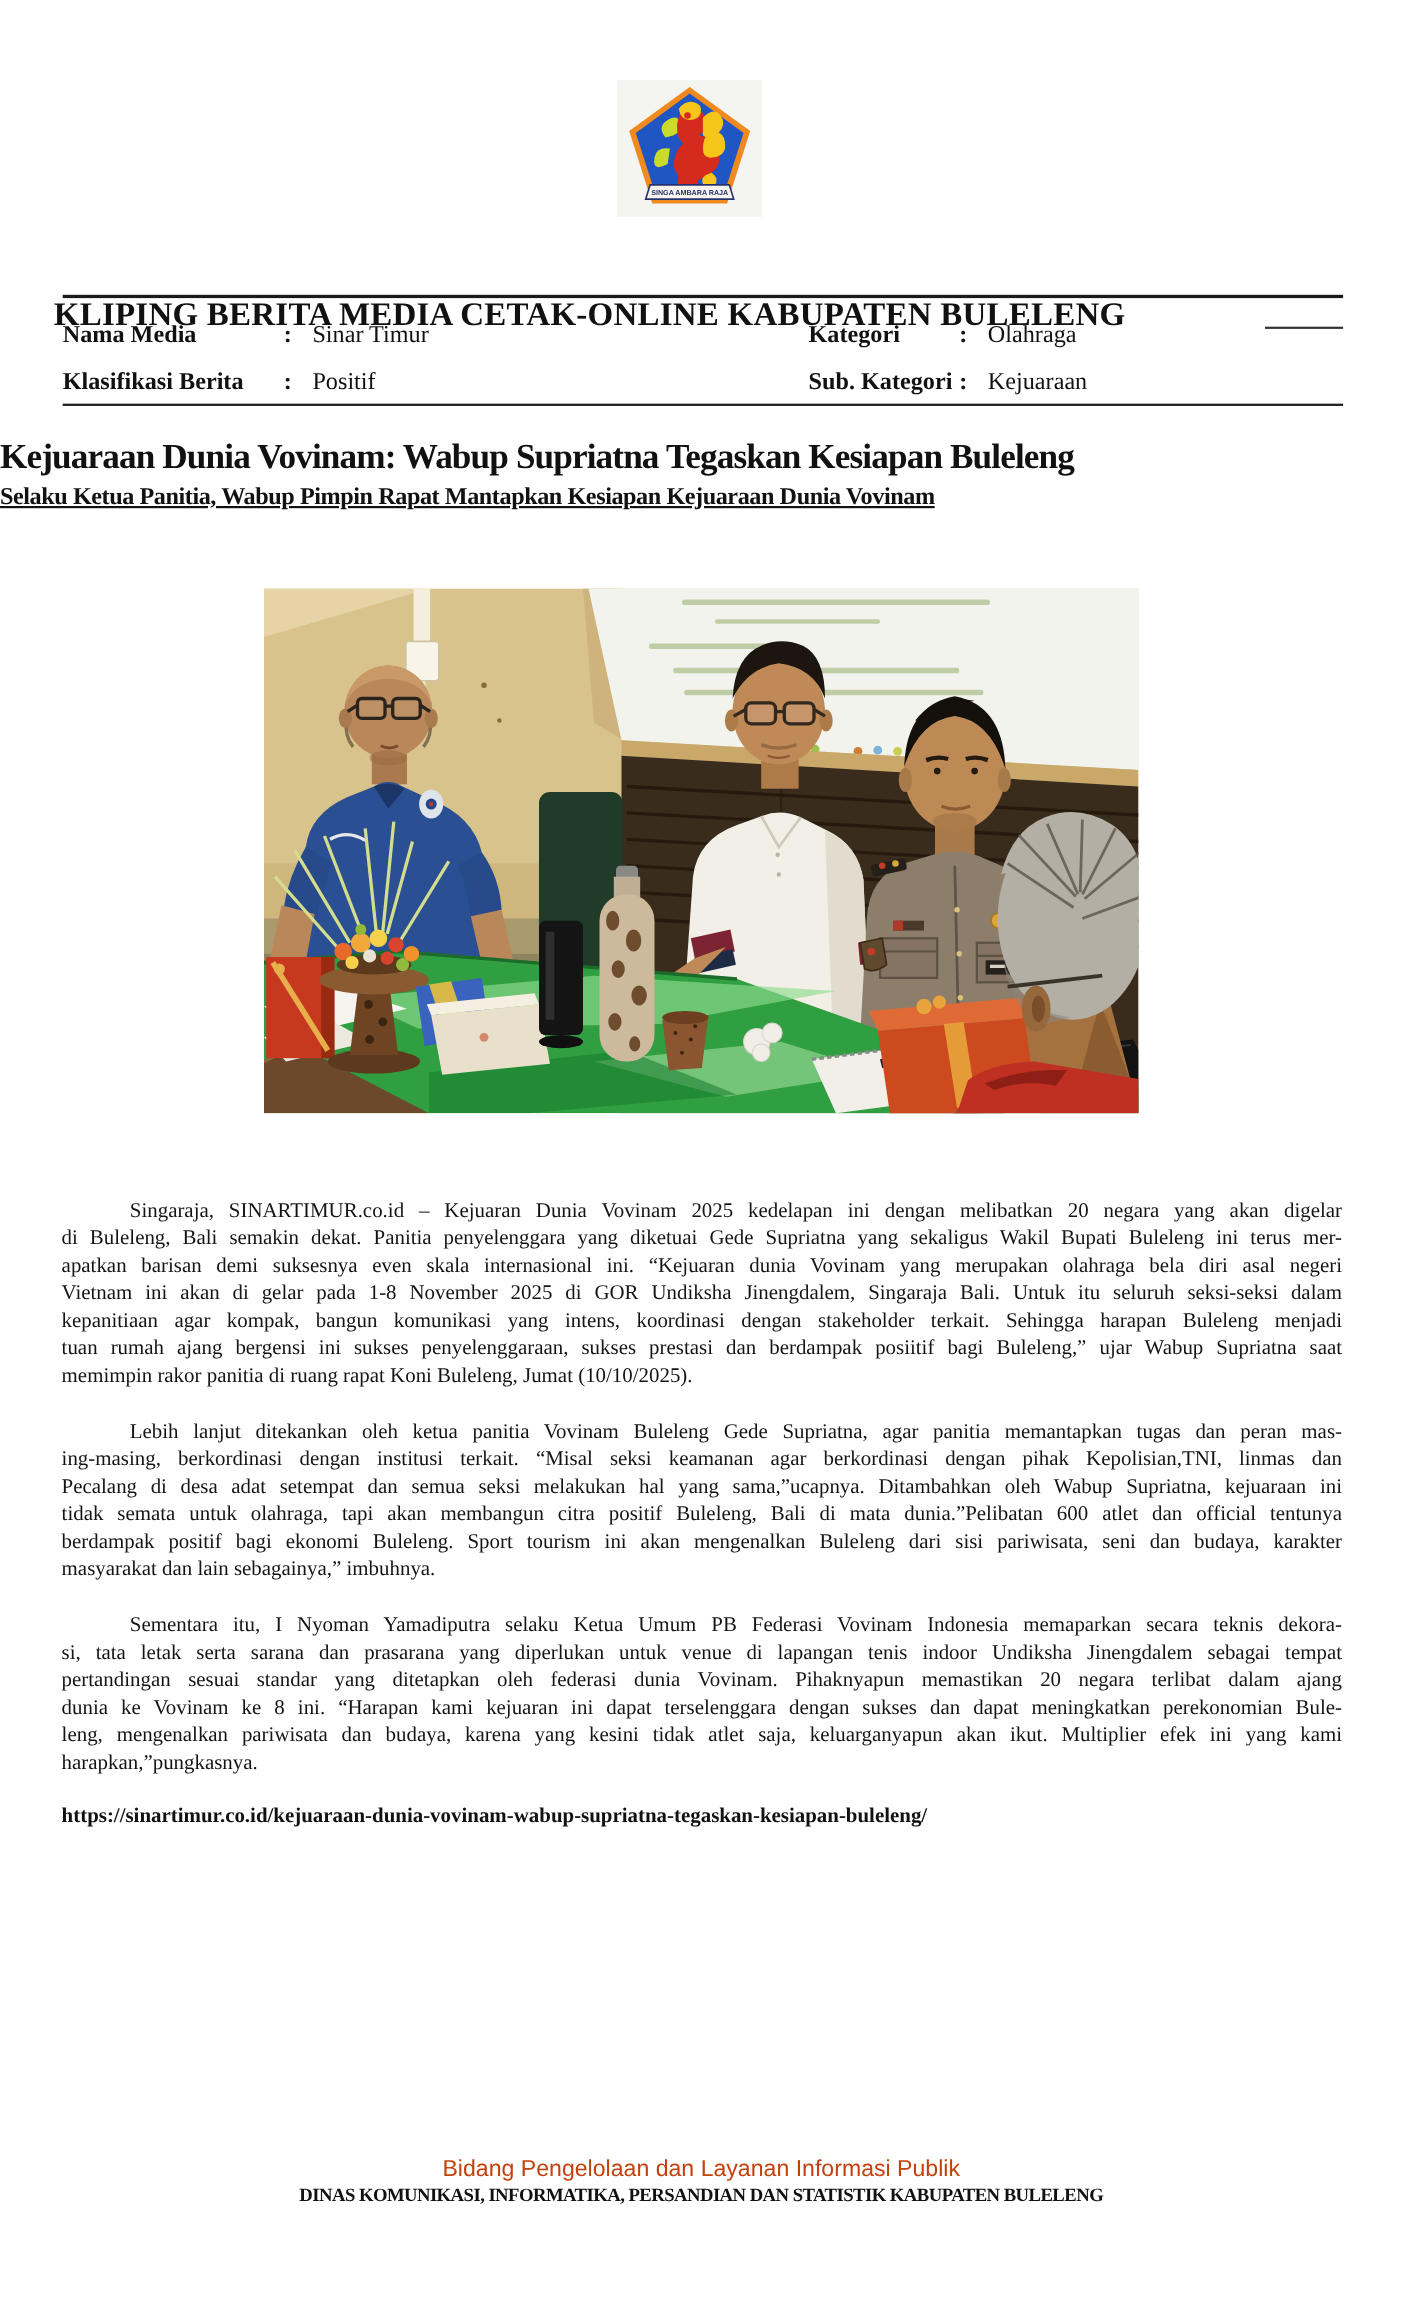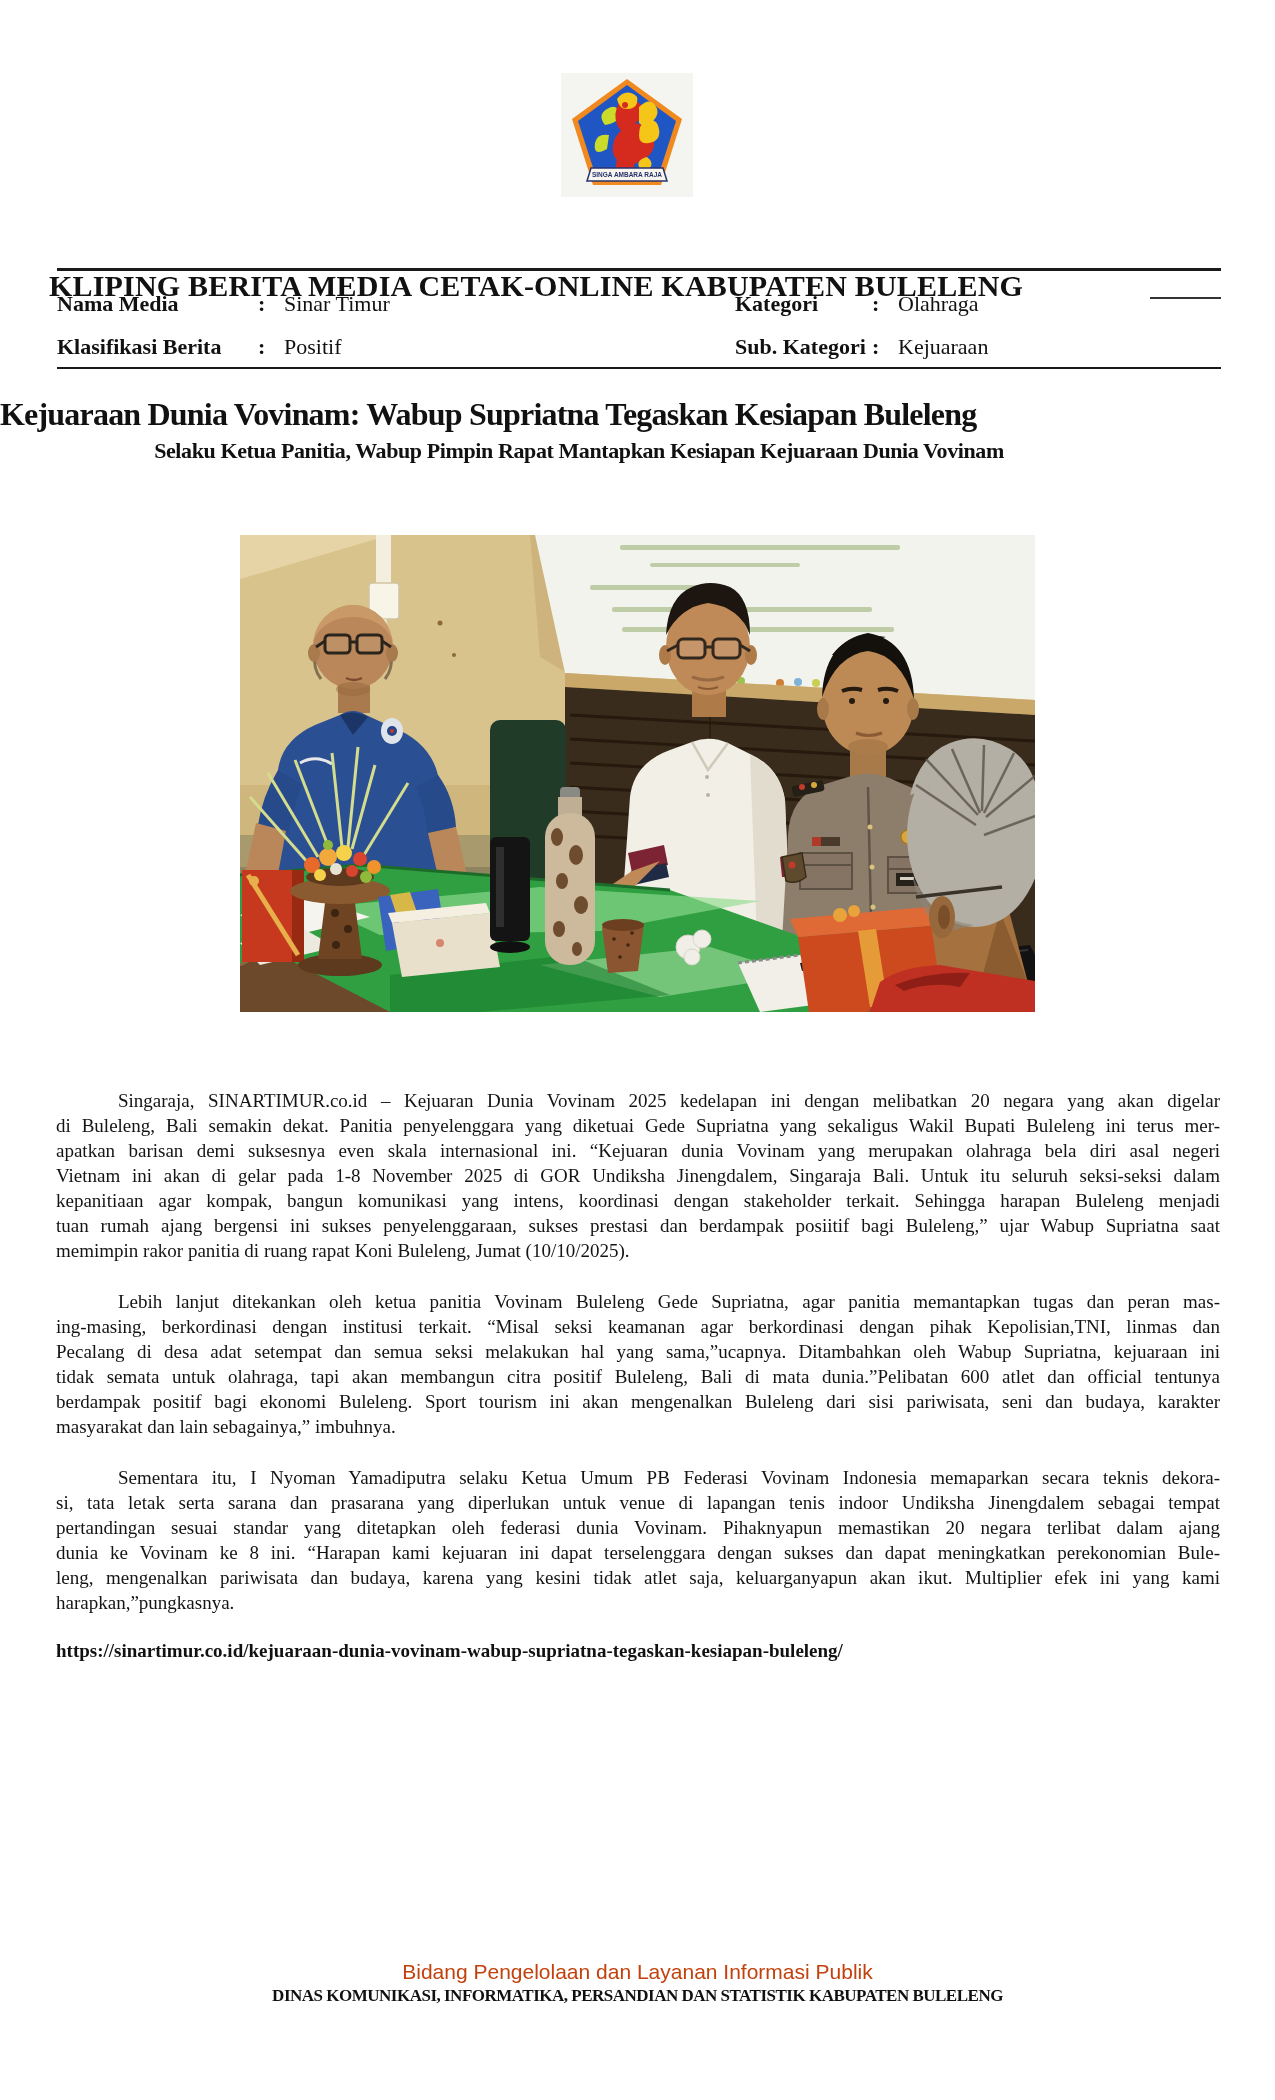--- a/index.html
+++ b/index.html
@@ -22,22 +22,22 @@
   
   .meta-grid{display:grid;grid-auto-rows:43px;align-items:center;font-size:22px;}
   .meta-left{left:57px;top:282px;width:470px;grid-template-columns:201px 26px auto;}
   .meta-right{left:735px;top:282px;width:486px;grid-template-columns:137px 26px auto;}
   .meta-label{font-weight:bold;white-space:nowrap;}
   .meta-colon{font-weight:bold;}
   .meta-value{white-space:nowrap;}
   
   .headline{left:0;top:396px;width:1275px;text-align:left;font-size:32px;
     font-weight:bold;letter-spacing:-0.8px;white-space:nowrap;}
-  .subheadline{left:0;top:438px;width:1158px;text-align:center;font-size:22px;
-    font-weight:bold;letter-spacing:-0.4px;white-space:nowrap;}
+  .subheadline{left:0;top:438px;width:1158px;font-size:22px;
+    font-weight:bold;letter-spacing:-0.4px;white-space:nowrap;text-decoration:underline;}
   
   .photo{left:240px;top:535px;width:795px;height:477px;}
   
   .article{left:56px;top:1088px;width:1164px;font-size:19px;line-height:25px;color:#141414;}
   .para{margin:0 0 26px 0;}
   .bl{text-align:justify;text-align-last:justify;}
   .bl.first{text-indent:62px;}
   .bl.last{text-align-last:left;}
   .article-url{left:56px;top:1640px;width:1164px;font-size:19px;font-weight:bold;white-space:nowrap;}
   

